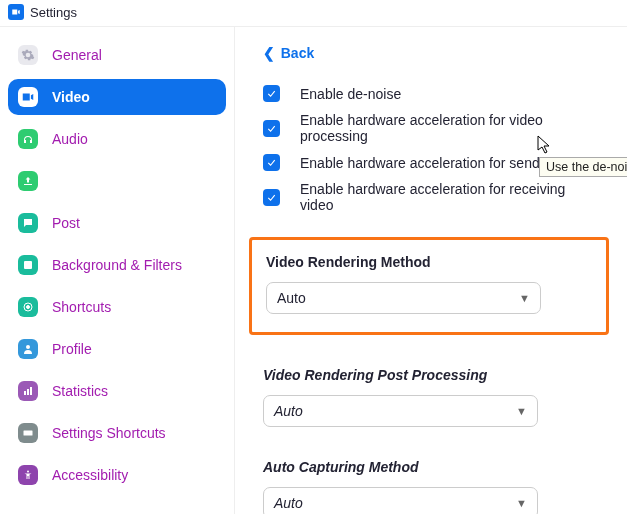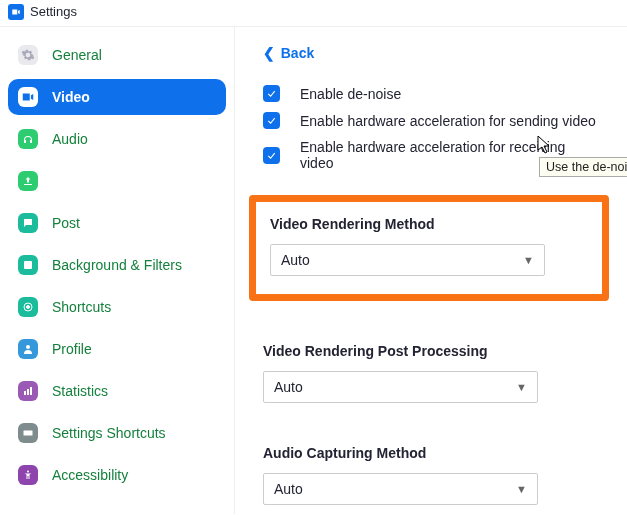--- a/index.html
+++ b/index.html
@@ -1,41 +1,41 @@
 <!DOCTYPE html>
 <html><head>
   <meta charset="utf-8">
   <style>
     * { box-sizing: border-box; margin: 0; padding: 0; font-family: -apple-system, BlinkMacSystemFont, "Segoe UI", Arial, sans-serif; }
     body { width: 627px; height: 515px; background: #fff; font-size: 14px; color: #232333; overflow: hidden; }
-    .titlebar { display: flex; align-items: flex-start; padding: 4px 8px; font-size: 13px; }
+    .titlebar { display: flex; align-items: center; padding: 4px 8px; font-size: 13px; }
     .titlebar .app-icon { width: 16px; height: 16px; background: #0e71eb; border-radius: 3px; margin-right: 6px; display:flex; align-items:center; justify-content:center; }
     .titlebar .app-icon svg { width:10px; height:10px; fill:#fff; }
     .hr { border: none; border-top: 1px solid #eee; margin-top: 2px; }
     .main { display: flex; height: calc(100% - 28px); }
     .sidebar { width: 235px; border-right: 1px solid #eee; padding: 10px 8px 10px 8px; }
-    .sidebar-item { display: flex; align-items: center; padding: 8px 10px; border-radius: 10px; margin-bottom: 6px; cursor: pointer; color: #15803d; }
+    .sidebar-item { display: flex; align-items: center; padding: 8px 10px; border-radius: 10px; margin-bottom: 6px; cursor: pointer; color: #a21caf; }
     .sidebar-item.active { background: #0e71eb; color: #fff; font-weight: 600; }
     .sidebar-item .icn { width: 20px; height: 20px; border-radius: 6px; margin-right: 14px; display: flex; align-items: center; justify-content: center; flex-shrink: 0; }
     .sidebar-item .lbl { font-size: 14px; }
     .content { flex: 1; padding: 18px 28px 18px 28px; position: relative; overflow-y: auto; }
     .back-link { color: #0e71eb; font-weight: 600; font-size: 14px; display: inline-flex; align-items: center; margin-bottom: 24px; cursor:pointer; }
     .back-link .chev { margin-right: 6px; font-size: 14px; }
     .chk-row { display: flex; align-items: center; margin-bottom: 10px; position: relative; gap: 10px; }
     .chk { width: 17px; height: 17px; background: #0e71eb; border-radius: 4px; margin-right: 10px; display: flex; align-items: center; justify-content: center; cursor: pointer; flex-shrink:0; }
     .chk svg { width: 11px; height: 11px; stroke: #fff; stroke-width: 2.5; fill:none; }
     .chk-label { color: #232333; font-size: 14px; }
     .cursor { position: absolute; left: 302px; top: 108px; }
     .tooltip { position: absolute; left: 304px; top: 130px; background: #fdfdf2; border: 1px solid #aaa; padding: 2px 6px; font-size: 12.5px; color: #222; white-space: nowrap; z-index: 5; }
-    .group { margin-top: 42px; }
+    .group { margin-top: 32px; font-style: italic; }
     .group-title { font-weight: 700; font-size: 14px; margin-bottom: 12px; }
-    .select { width: 275px; border: 1px solid #ccc; border-radius: 2px; padding: 7px 10px; display: flex; align-items: center; justify-content: space-between; cursor: pointer; background:#fff; }
+    .select { width: 275px; border: 1px solid #ccc; border-radius: 7px; padding: 7px 10px; display: flex; align-items: center; justify-content: space-between; cursor: pointer; background:#fff; }
     .select .sel-val { font-size: 14px; color: #232333; }
     .select .chevd { font-size: 11px; color: #666; }
-    .highlight-box { border: 7px solid #f97316; border-radius: 4px; padding: 14px 14px 18px 14px; margin-top: 24px; margin-left: -14px; margin-right: -10px; }
+    .highlight-box { border: 3px solid #f97316; border-radius: 4px; padding: 14px 14px 18px 14px; margin-top: 24px; margin-left: -14px; margin-right: -10px; }
     .highlight-box .group-title { margin-top: 0; }
   </style>
 </head>
 <body>
 
 <div class="titlebar">
   <span class="app-icon">
     <svg viewBox="0 0 24 24">
         <path d="M3 6h12v12H3z M17 9l4-2v10l-4-2z"></path>
       </svg>
@@ -165,20 +165,28 @@
           </svg>
         </span>
       <span class="chk-label">Enable de-noise</span>
     </div>
     <div class="chk-row">
       <span class="chk">
           <svg viewBox="0 0 24 24">
             <polyline points="5 13 10 18 19 7"></polyline>
           </svg>
         </span>
+      <span class="chk-label">Enable hardware acceleration for video processing</span>
+    </div>
+    <div class="chk-row">
+      <span class="chk">
+          <svg viewBox="0 0 24 24">
+            <polyline points="5 13 10 18 19 7"></polyline>
+          </svg>
+        </span>
       <span class="chk-label">Enable hardware acceleration for sending video</span>
     </div>
     <div class="chk-row">
       <span class="chk">
           <svg viewBox="0 0 24 24">
             <polyline points="5 13 10 18 19 7"></polyline>
           </svg>
         </span>
       <span class="chk-label">Enable hardware acceleration for receiving video</span>
     </div>
@@ -198,21 +206,21 @@
 
     <div class="group">
       <div class="group-title">Video Rendering Post Processing</div>
       <div class="select">
         <span class="sel-val">Auto</span>
         <span class="chevd">▼</span>
       </div>
     </div>
 
     <div class="group">
-      <div class="group-title">Audio Capturing Method</div>
+      <div class="group-title">Auto Capturing Method</div>
       <div class="select">
         <span class="sel-val">Auto</span>
         <span class="chevd">▼</span>
       </div>
     </div>
 
   </div>
 </div>
 
 </body></html>

